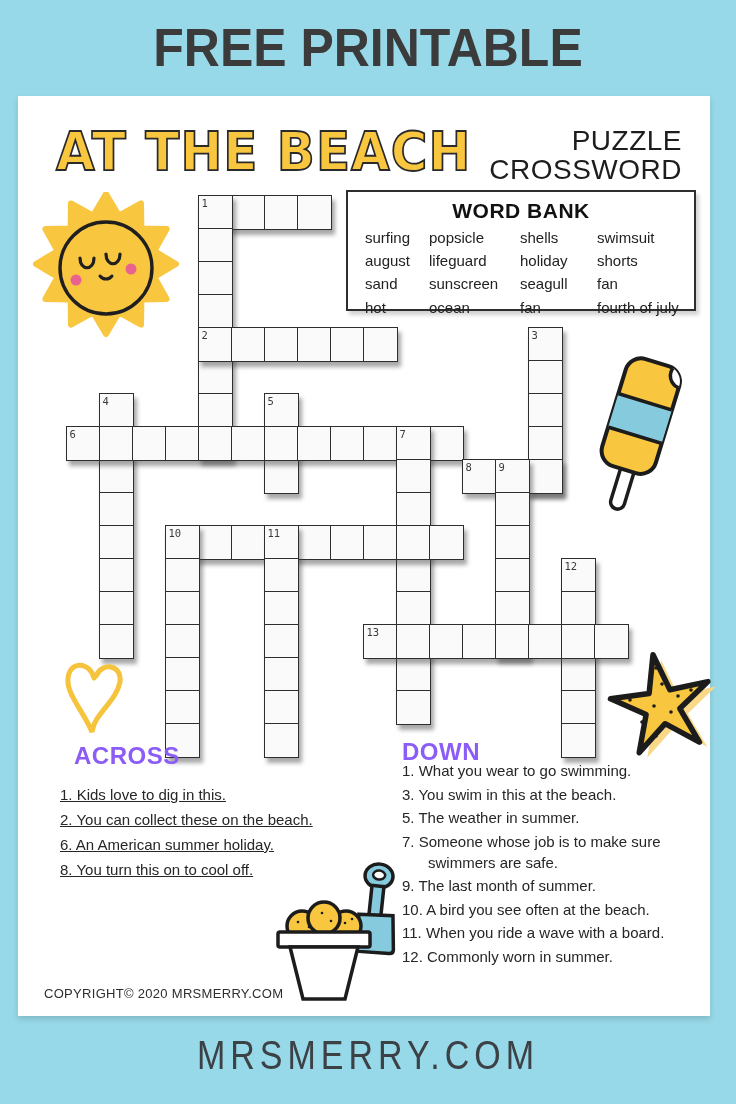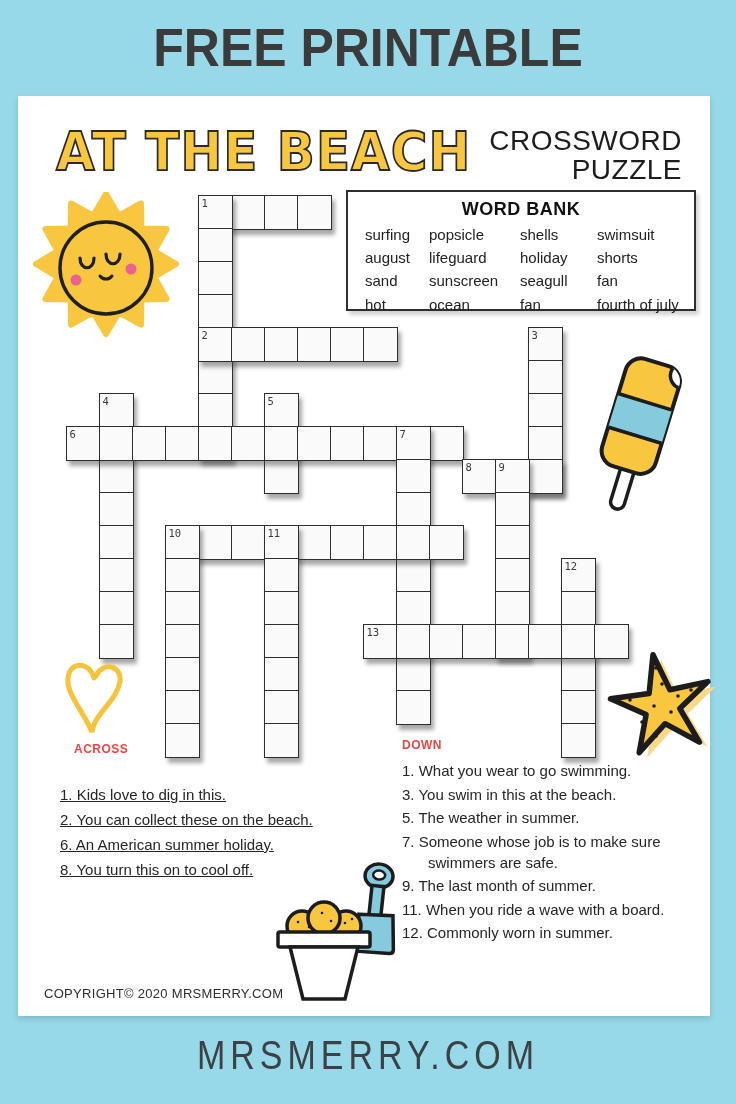--- a/index.html
+++ b/index.html
@@ -33,39 +33,39 @@
   .subtitle{
     position:absolute; right:28px; top:30px; text-align:right;
     font-size:28px; line-height:29px; color:#1D1D1D; letter-spacing:0.5px;
   }
   
   .word-bank{
     position:absolute; left:328px; top:94px; width:350px; height:121px;
     border:2px solid #2E2E2E; background:#fff;
     box-shadow:3px 4px 4px rgba(0,0,0,0.18);
   }
-  .wb-title{ text-align:center; font-weight:bold; font-size:18px; letter-spacing:0.5px; color:#111; margin-top:7px; }
+  .wb-title{ text-align:center; font-weight:bold; font-size:21px; letter-spacing:0.5px; color:#111; margin-top:7px; }
   .wb-grid{
     display:grid; grid-template-columns:64px 91px 77px 1fr;
     padding:3px 4px 0 17px; font-size:15px; color:#222;
     line-height:23.2px;
   }
   
   .grid-layer{ position:absolute; left:48px; top:99px; width:600px; height:600px; }
   .word{ position:absolute; left:0; top:0; filter:drop-shadow(3px 5px 2px rgba(60,60,60,0.45)); }
   .cell{
     position:absolute; width:34.6px; height:34.6px;
     background:#FAFAFA; border:1.8px solid #2E2E2E;
   }
   .cellnum{
     position:absolute; font-family:"DejaVu Sans Mono", monospace;
     font-size:10.5px; color:#3A3A3A; z-index:5;
   }
   
-  .clues-heading{ position:absolute; font-weight:bold; font-size:12px; color:#ef4444; letter-spacing:0.5px; }
+  .clues-heading{ position:absolute; font-weight:bold; font-size:24px; color:#8b5cf6; letter-spacing:0.5px; }
   .across-heading{ left:56px; top:646px; }
   .down-heading{ left:384px; top:642px; }
   .clue-list{ position:absolute; font-size:15px; color:#262626; }
   .across-list{ left:42px; top:688px; width:288px; }
   .down-list{ left:384px; top:664px; width:312px; }
   .clue{ padding-left:26px; text-indent:-26px; line-height:21px; }
   .across-list .clue{ margin-bottom:4px;text-decoration:underline; }
   .down-list .clue{ margin-bottom:2.5px; }
   .copyright{
     position:absolute; left:26px; top:890px; font-size:13px;
@@ -81,22 +81,22 @@
 </style>
 </head>
 <body>
 
 <div class="banner-title">FREE PRINTABLE</div>
 
 <div class="card">
 
   <div class="main-title">AT THE BEACH</div>
   <div class="subtitle">
+    <div>PUZZLE</div>
     <div>CROSSWORD</div>
-    <div>PUZZLE</div>
   </div>
 
   <div class="illo" style="left:12px; top:96px;">
     <svg width="152" height="146" viewBox="0 0 152 146">
       <polygon points="76,2 88.9,23.7 111,11.4 111.4,36.6 136.6,37 124.3,59.1 146,72 124.3,84.9 136.6,107 111.4,107.4 111,132.6 88.9,120.3 76,142 63.1,120.3 41,132.6 40.6,107.4 15.4,107 27.7,84.9 6,72 27.7,59.1 15.4,37 40.6,36.6 41,11.4 63.1,23.7" fill="#F8C63F" stroke="#F8C63F" stroke-width="6" stroke-linejoin="round"></polygon>
       <circle cx="76" cy="76" r="46" fill="none" stroke="#1F1F1F" stroke-width="3.4"></circle>
       <path d="M50,66 C50,79 64,79 64,66" fill="none" stroke="#1F1F1F" stroke-width="3.2" stroke-linecap="round"></path>
       <path d="M76,62 C76,75 90,75 90,62" fill="none" stroke="#1F1F1F" stroke-width="3.2" stroke-linecap="round"></path>
       <path d="M70,84 C73,88 79,88 82,84" fill="none" stroke="#1F1F1F" stroke-width="3" stroke-linecap="round"></path>
       <circle cx="46" cy="88" r="5.5" fill="#EA6390"></circle>
@@ -321,20 +321,21 @@
       <div class="clue">8. You turn this on to cool off.</div>
     </div>
 
   <div class="clues-heading down-heading">DOWN</div>
   <div class="clue-list down-list">
       <div class="clue">1. What you wear to go swimming.</div>
       <div class="clue">3. You swim in this at the beach.</div>
       <div class="clue">5. The weather in summer.</div>
       <div class="clue">7. Someone whose job is to make sure swimmers are safe.</div>
       <div class="clue">9. The last month of summer.</div>
+      <div class="clue">10. A bird you see often at the beach.</div>
       <div class="clue">11. When you ride a wave with a board.</div>
       <div class="clue">12. Commonly worn in summer.</div>
     </div>
 
   <div class="illo" style="left:228px; top:758px;">
     <svg width="168" height="150" viewBox="0 0 168 150">
       <g transform="rotate(6 130 70)">
         <ellipse cx="128" cy="22" rx="14" ry="12" fill="#85CBDD" stroke="#1C1C1C" stroke-width="3.5"></ellipse>
         <ellipse cx="128" cy="21" rx="6" ry="4.5" fill="#ffffff" stroke="#1C1C1C" stroke-width="2.5"></ellipse>
         <rect x="122" y="32" width="12" height="32" fill="#85CBDD" stroke="#1C1C1C" stroke-width="3.5"></rect>

